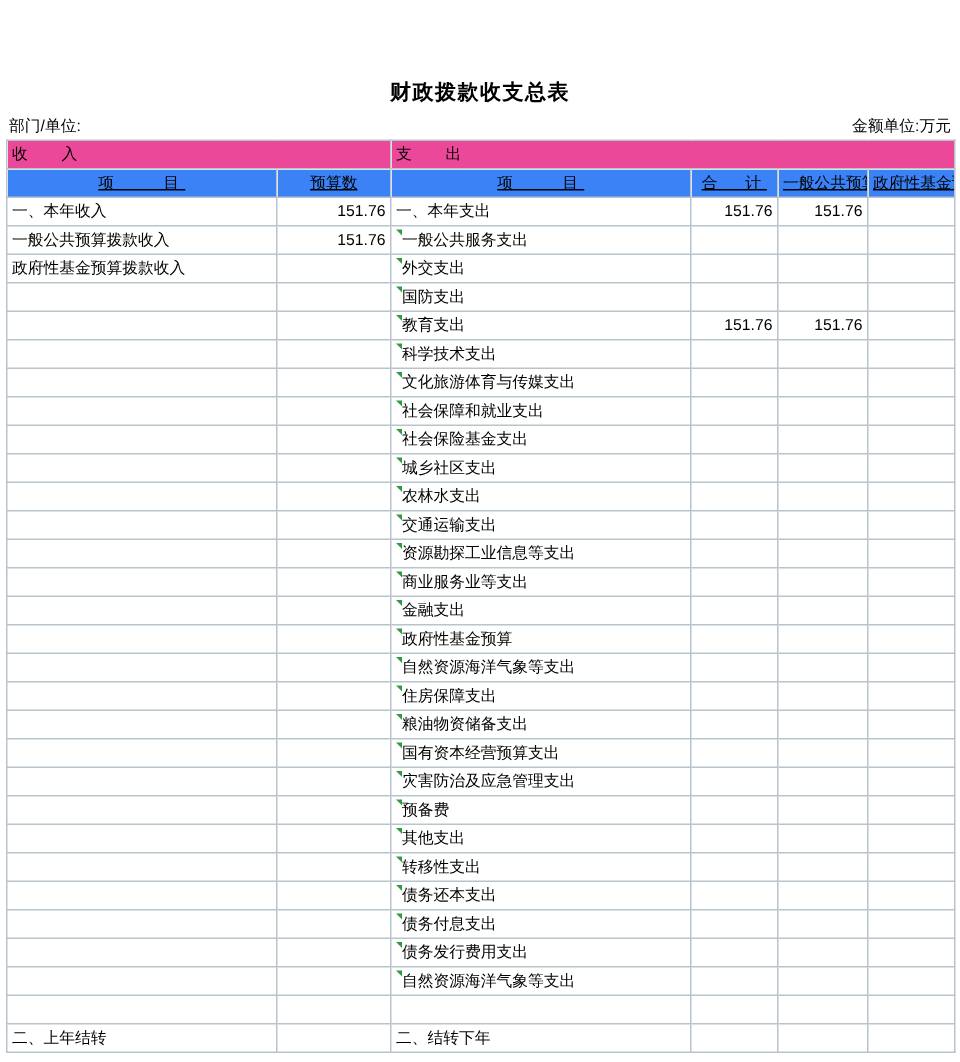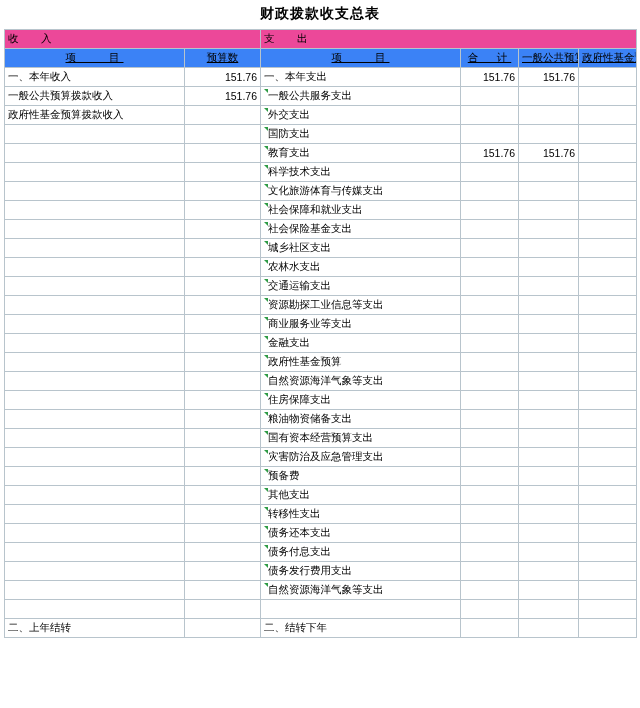--- a/index.html
+++ b/index.html
@@ -19,20 +19,21 @@
     width: 640px;
     box-sizing: border-box;
     padding: 0 4px;
   }
   .doc-title {
     text-align: center;
     font-weight: bold;
     font-size: 14px;
     padding: 5px 0 6px 0;
     letter-spacing: 1px;
+    margin-top: 48px;
   }
   .meta-row {
     display: flex;
     justify-content: space-between;
     align-items: flex-end;
     font-size: 10.5px;
     padding: 0 2px 2px 2px;
   }
   table.main {
     border-collapse: collapse;
@@ -75,20 +76,24 @@
     vertical-align: top;
   }
 </style>
 </head>
 <body>
 
 <div class="page">
 
   <div class="doc-title">财政拨款收支总表</div>
 
+  <div class="meta-row">
+    <span>部门/单位:</span>
+    <span>金额单位:万元</span>
+  </div>
 
   <table class="main">
     <colgroup>
       <col style="width:180px">
       <col style="width:76px">
       <col style="width:200px">
       <col style="width:58px">
       <col style="width:60px">
       <col style="width:58px">
     </colgroup>

